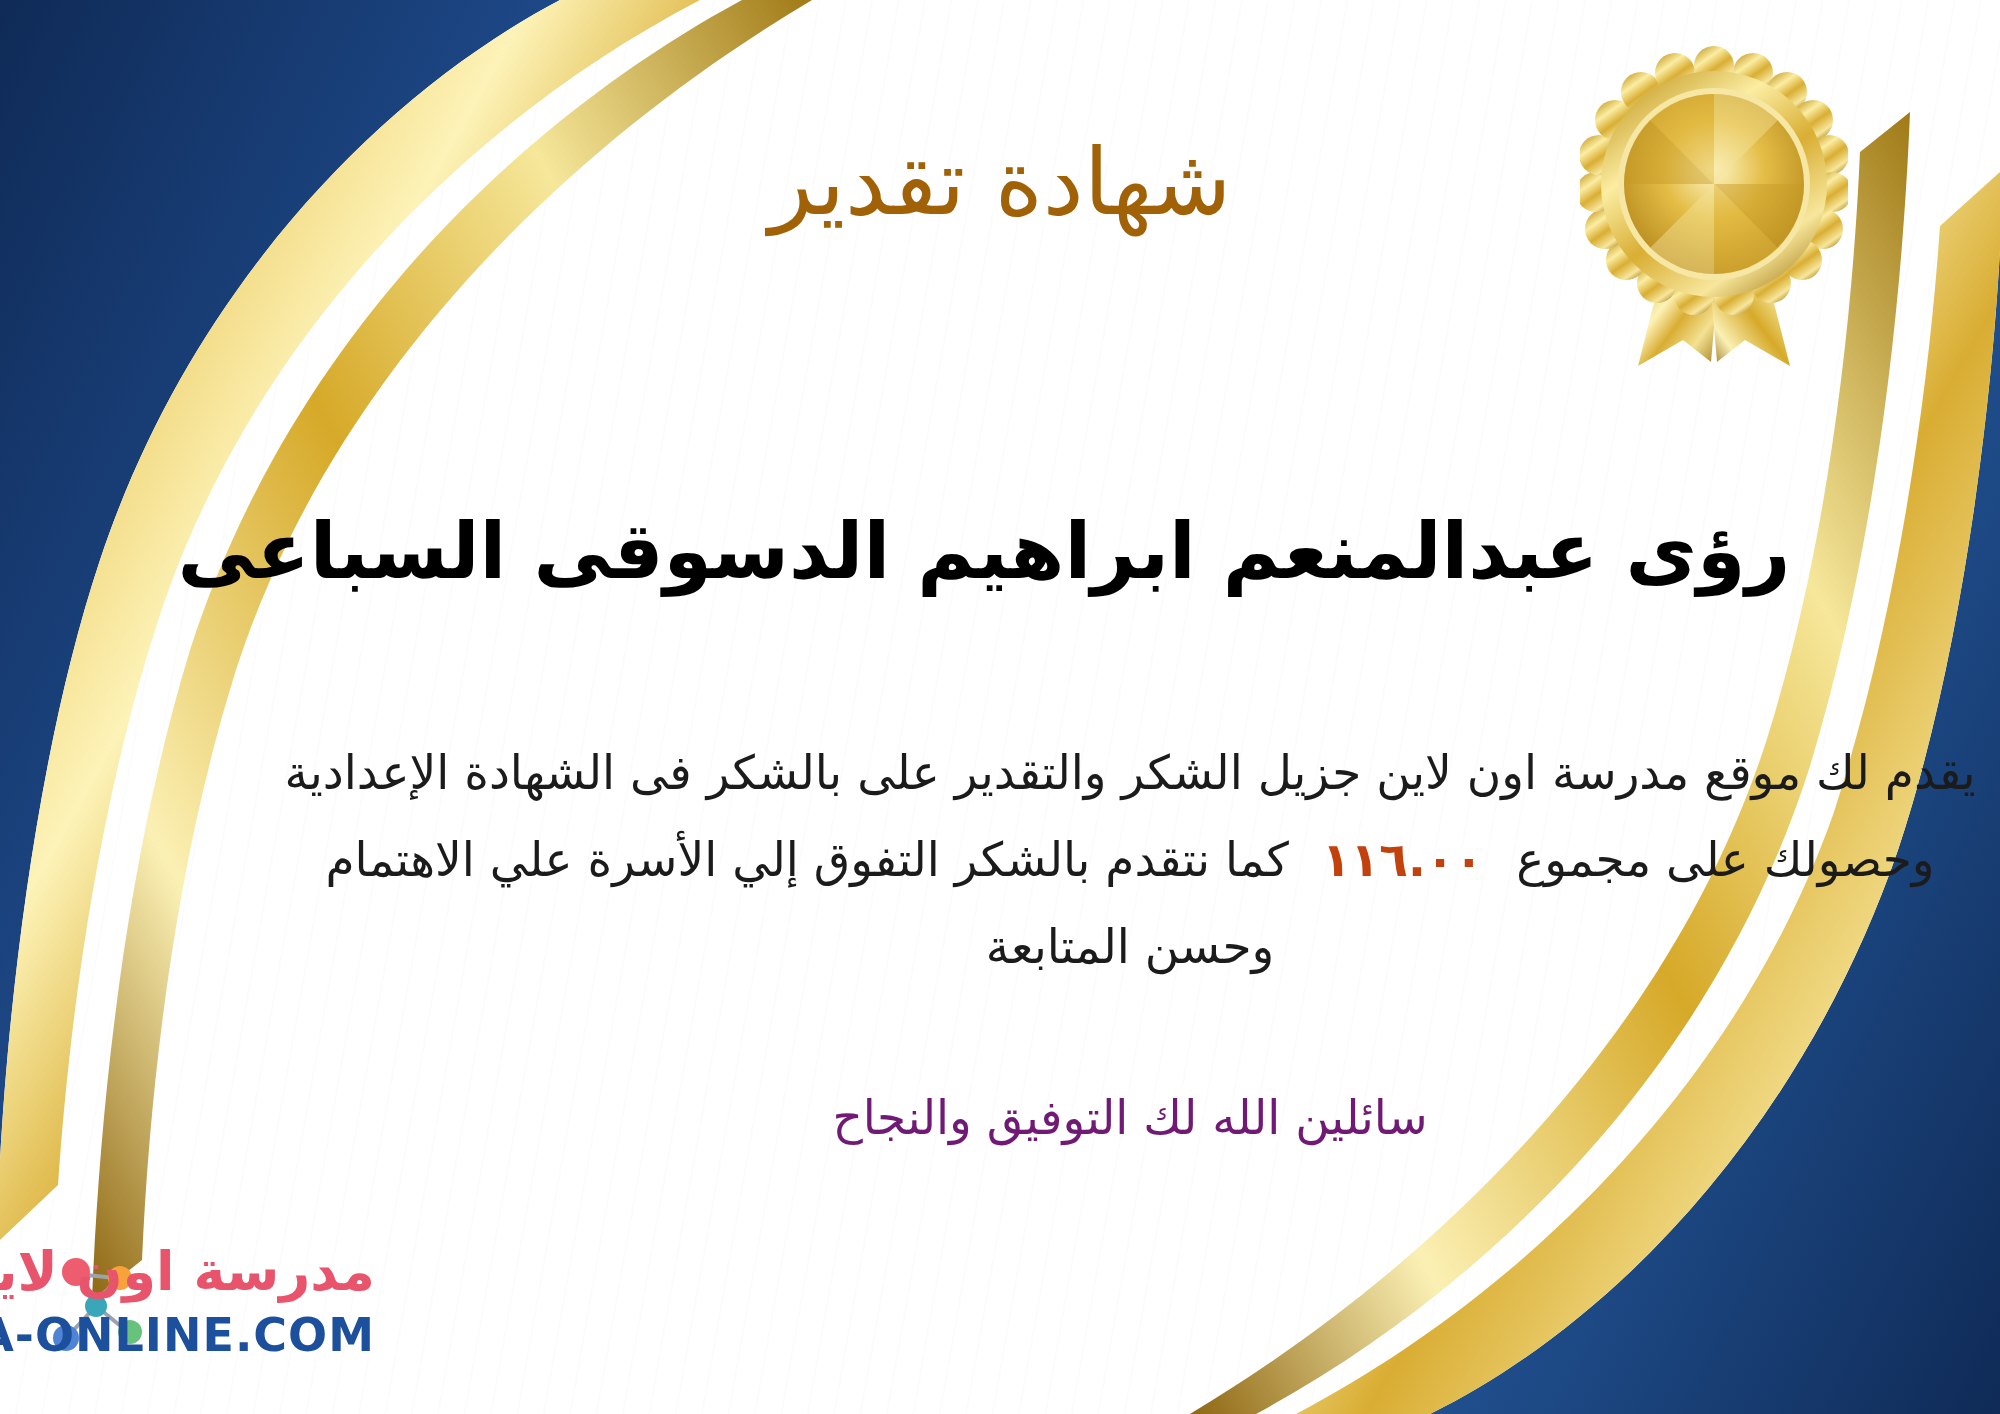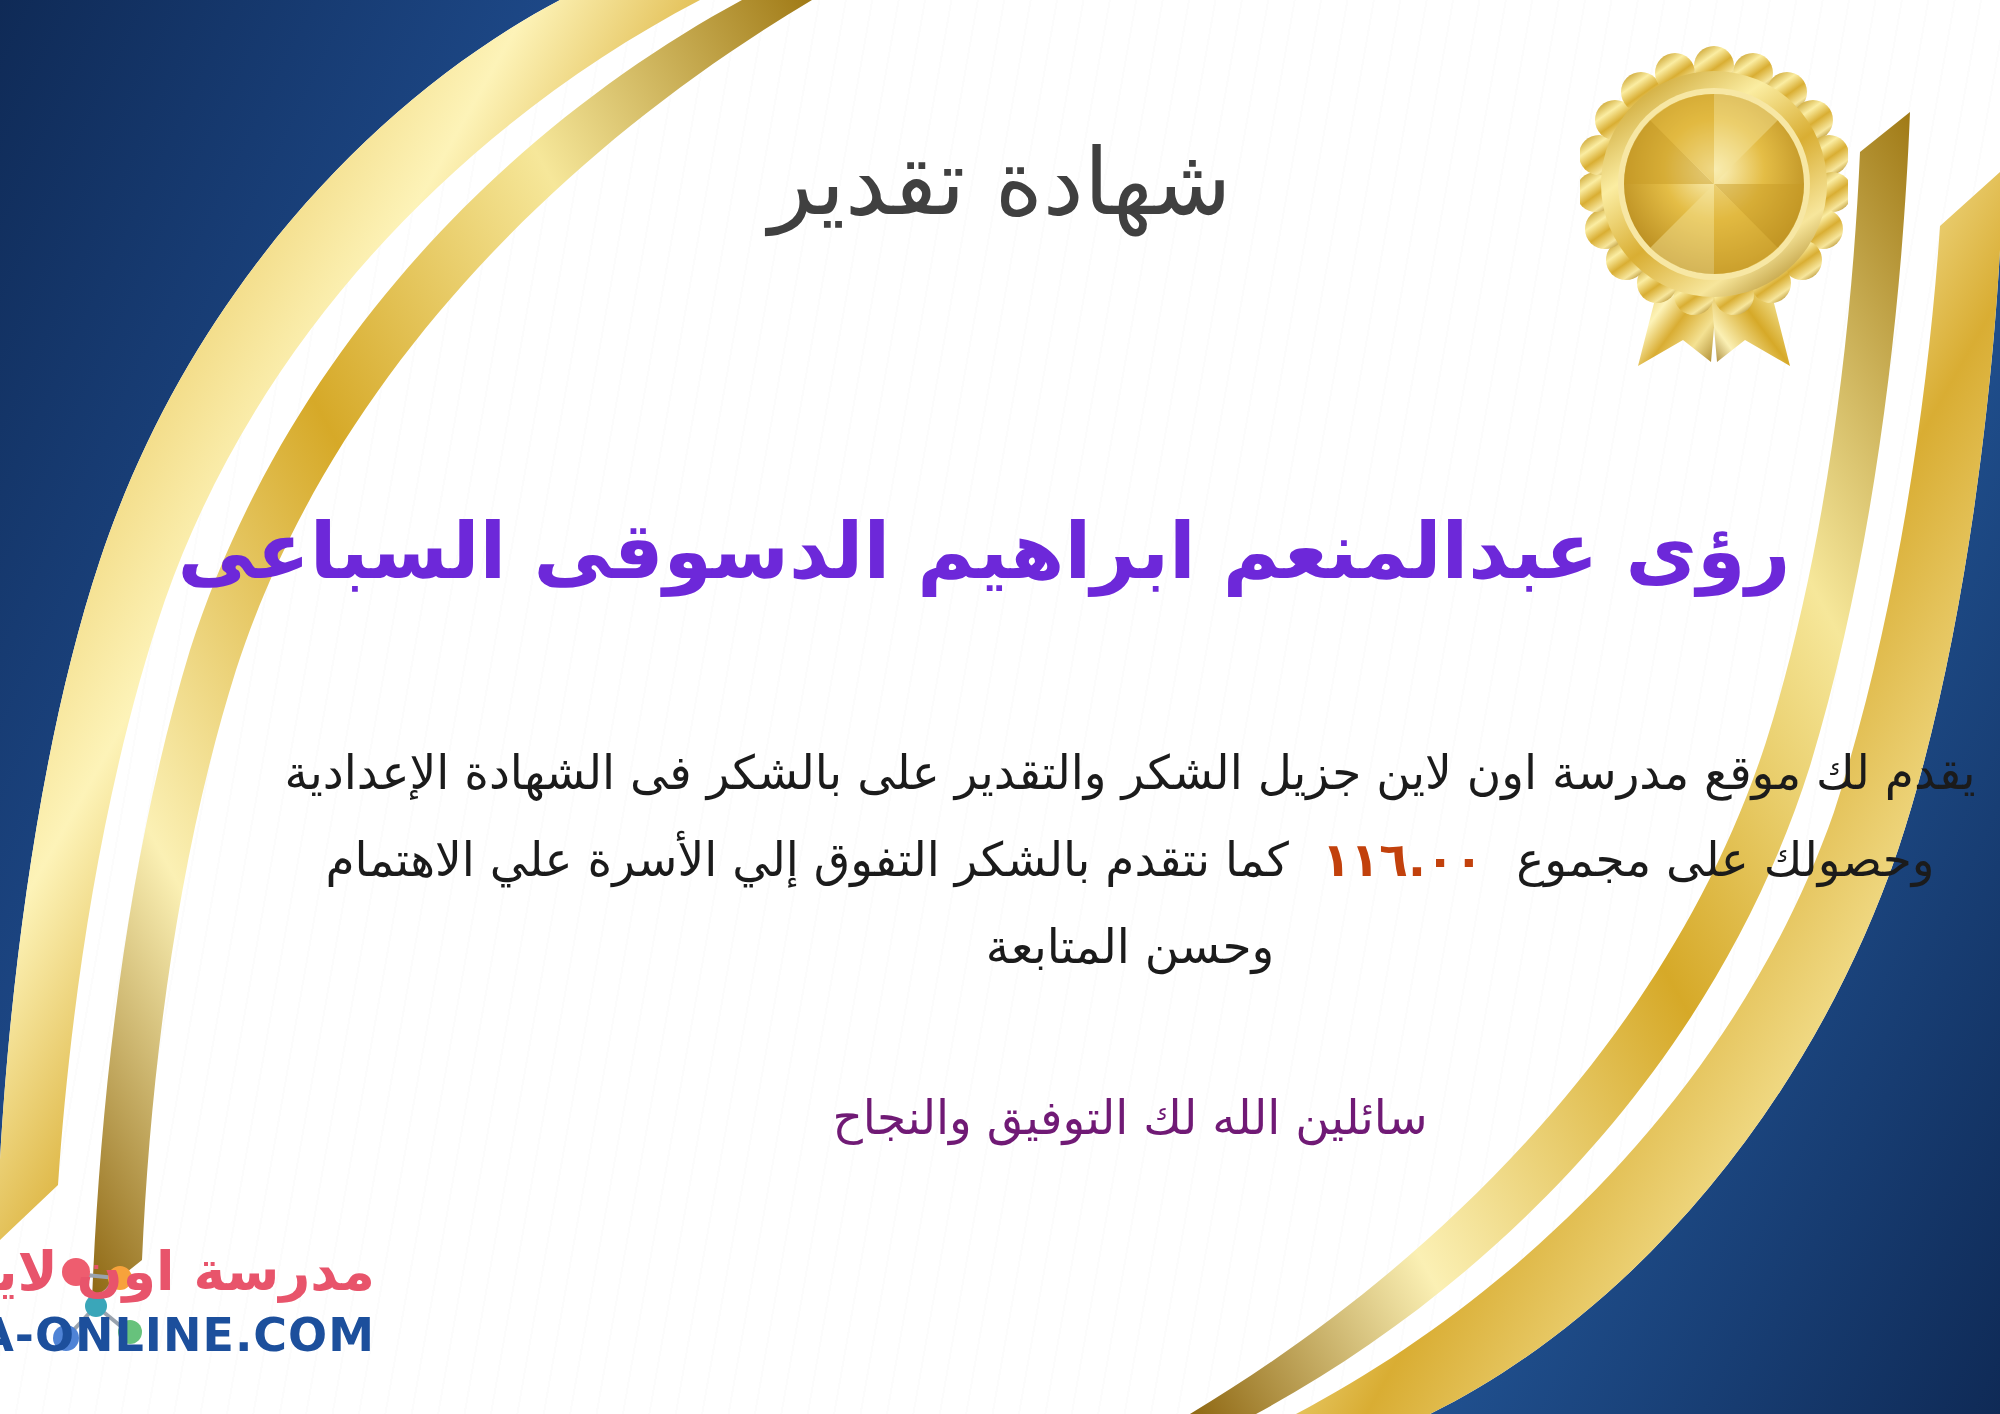--- a/index.html
+++ b/index.html
@@ -60,33 +60,33 @@
 
   
   .cert-title {
     position: absolute;
     top: 132px;
     left: 0;
     width: 2000px;
     text-align: center;
     font-size: 92px;
     line-height: 1.1;
-    color: #404040;
+    color: #a16207;
     font-weight: 400;
     letter-spacing: 0px;
   }
   .recipient-name {
     position: absolute;
     top: 505px;
     left: 0;
     width: 1968px;
     text-align: center;
     font-size: 78px;
     line-height: 1.2;
-    color: #6d28d9;
+    color: #000000;
     font-weight: 700;
   }
   .body-block {
     position: absolute;
     top: 730px;
     left: 280px;
     width: 1700px;
     text-align: center;
     font-size: 47px;
     line-height: 1.85;

